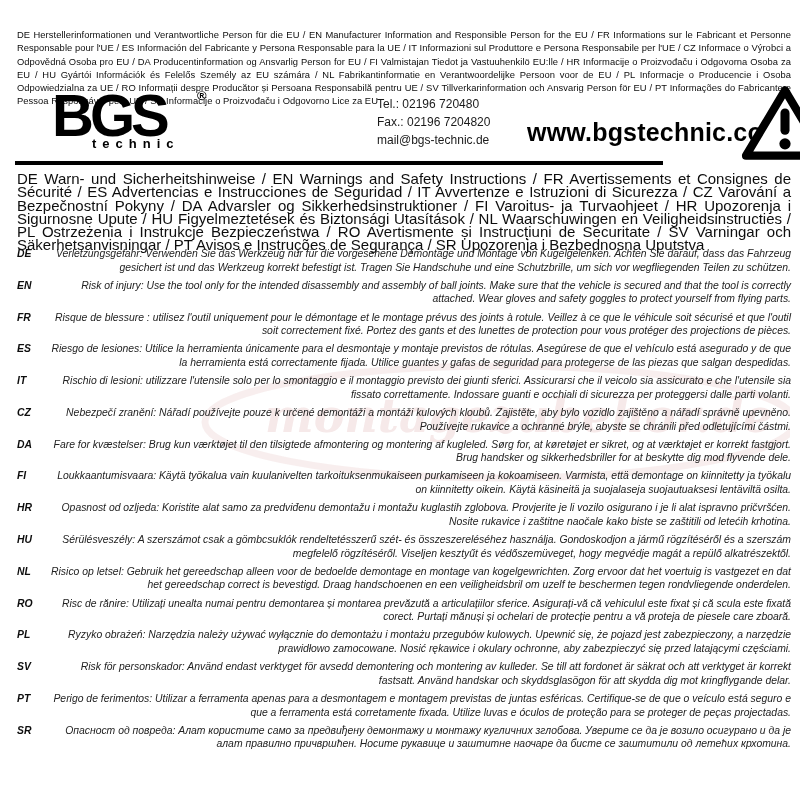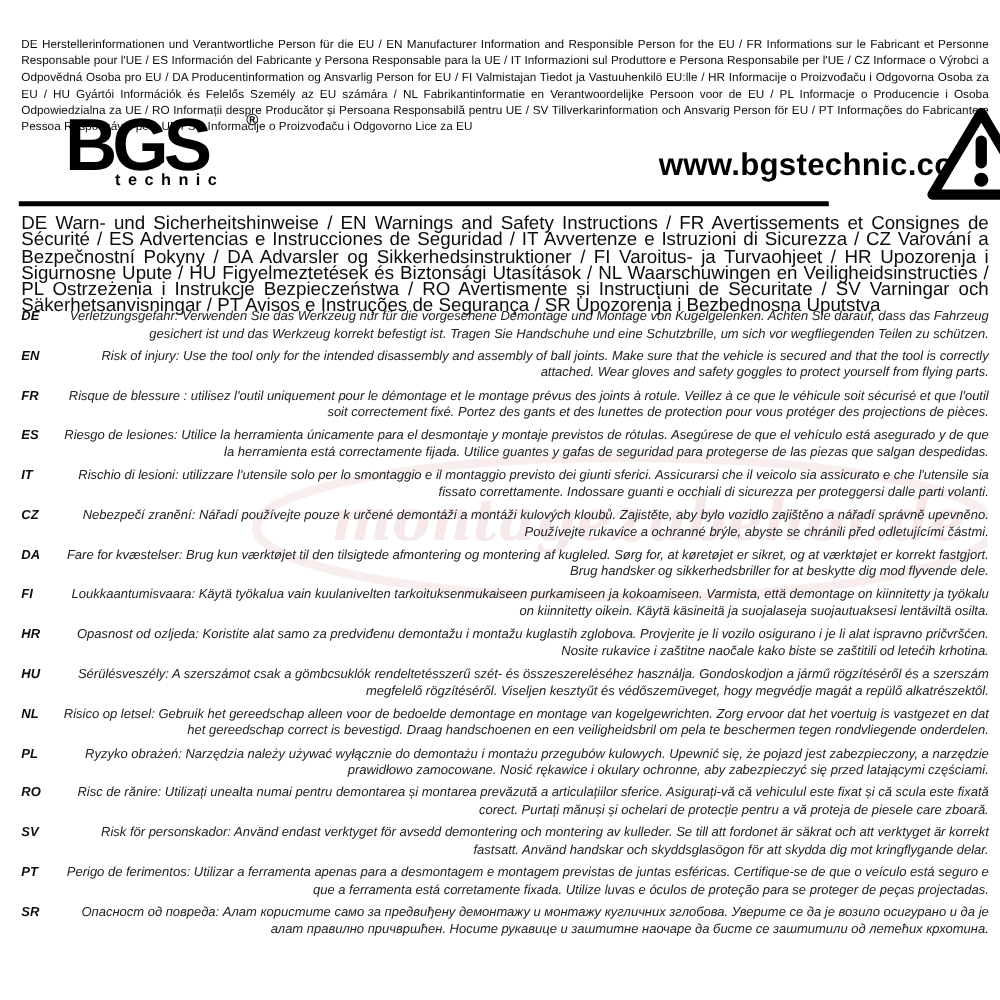--- a/index.html
+++ b/index.html
@@ -65,20 +65,25 @@
 
 <div class="brand-row">
 
   <svg class="logo" viewBox="0 0 158 66" xmlns="http://www.w3.org/2000/svg">
     <text x="-3" y="49" font-family="Liberation Sans, sans-serif" font-weight="bold" font-size="58" letter-spacing="-4" fill="#000" transform="scale(1,1.02)">BGS</text>
     <text x="142" y="14" font-family="Liberation Sans, sans-serif" font-weight="bold" font-size="13" fill="#000">®</text>
     <text x="37" y="62" font-family="Liberation Sans, sans-serif" font-weight="bold" font-size="13" letter-spacing="6" fill="#000">technic</text>
   </svg>
 
 
+  <div class="contact">
+    <div>Tel.: 02196 720480</div>
+    <div>Fax.: 02196 7204820</div>
+    <div>mail@bgs-technic.de</div>
+  </div>
 
   <div class="website">www.bgstechnic.com</div>
 
   <svg class="triangle" viewBox="0 0 100 86" xmlns="http://www.w3.org/2000/svg">
     <path d="M50 7 L93 79 L7 79 Z" fill="#fff" stroke="#000" stroke-width="9" stroke-linejoin="round"></path>
     <rect x="45" y="27" width="10" height="29" rx="5" fill="#000"></rect>
     <circle cx="50" cy="66" r="6.2" fill="#000"></circle>
   </svg>
 </div>
 
@@ -127,29 +132,29 @@
   <div class="warn-item">
     <span class="warn-code">HR</span>
     <span class="warn-text">Opasnost od ozljeda: Koristite alat samo za predviđenu demontažu i montažu kuglastih zglobova. Provjerite je li vozilo osigurano i je li alat ispravno pričvršćen. Nosite rukavice i zaštitne naočale kako biste se zaštitili od letećih krhotina.</span>
   </div>
   <div class="warn-item">
     <span class="warn-code">HU</span>
     <span class="warn-text">Sérülésveszély: A szerszámot csak a gömbcsuklók rendeltetésszerű szét- és összeszereléséhez használja. Gondoskodjon a jármű rögzítéséről és a szerszám megfelelő rögzítéséről. Viseljen kesztyűt és védőszemüveget, hogy megvédje magát a repülő alkatrészektől.</span>
   </div>
   <div class="warn-item">
     <span class="warn-code">NL</span>
-    <span class="warn-text">Risico op letsel: Gebruik het gereedschap alleen voor de bedoelde demontage en montage van kogelgewrichten. Zorg ervoor dat het voertuig is vastgezet en dat het gereedschap correct is bevestigd. Draag handschoenen en een veiligheidsbril om pela te beschermen tegen rondvliegende onderdelen.</span>
+    <span class="warn-text">Risico op letsel: Gebruik het gereedschap alleen voor de bedoelde demontage en montage van kogelgewrichten. Zorg ervoor dat het voertuig is vastgezet en dat het gereedschap correct is bevestigd. Draag handschoenen en een veiligheidsbril om uzelf te beschermen tegen rondvliegende onderdelen.</span>
+  </div>
+  <div class="warn-item">
+    <span class="warn-code">RO</span>
+    <span class="warn-text">Risc de rănire: Utilizați unealta numai pentru demontarea și montarea prevăzută a articulațiilor sferice. Asigurați-vă că vehiculul este fixat și că scula este fixată corect. Purtați mănuși și ochelari de protecție pentru a vă proteja de piesele care zboară.</span>
   </div>
   <div class="warn-item">
     <span class="warn-code">PL</span>
     <span class="warn-text">Ryzyko obrażeń: Narzędzia należy używać wyłącznie do demontażu i montażu przegubów kulowych. Upewnić się, że pojazd jest zabezpieczony, a narzędzie prawidłowo zamocowane. Nosić rękawice i okulary ochronne, aby zabezpieczyć się przed latającymi częściami.</span>
-  </div>
-  <div class="warn-item">
-    <span class="warn-code">RO</span>
-    <span class="warn-text">Risc de rănire: Utilizați unealta numai pentru demontarea și montarea prevăzută a articulațiilor sferice. Asigurați-vă că vehiculul este fixat și că scula este fixată corect. Purtați mănuși și ochelari de protecție pentru a vă proteja de piesele care zboară.</span>
   </div>
   <div class="warn-item">
     <span class="warn-code">SV</span>
     <span class="warn-text">Risk för personskador: Använd endast verktyget för avsedd demontering och montering av kulleder. Se till att fordonet är säkrat och att verktyget är korrekt fastsatt. Använd handskar och skyddsglasögon för att skydda dig mot kringflygande delar.</span>
   </div>
   <div class="warn-item">
     <span class="warn-code">PT</span>
     <span class="warn-text">Perigo de ferimentos: Utilizar a ferramenta apenas para a desmontagem e montagem previstas de juntas esféricas. Certifique-se de que o veículo está seguro e que a ferramenta está corretamente fixada. Utilize luvas e óculos de proteção para se proteger de peças projectadas.</span>
   </div>
   <div class="warn-item">

